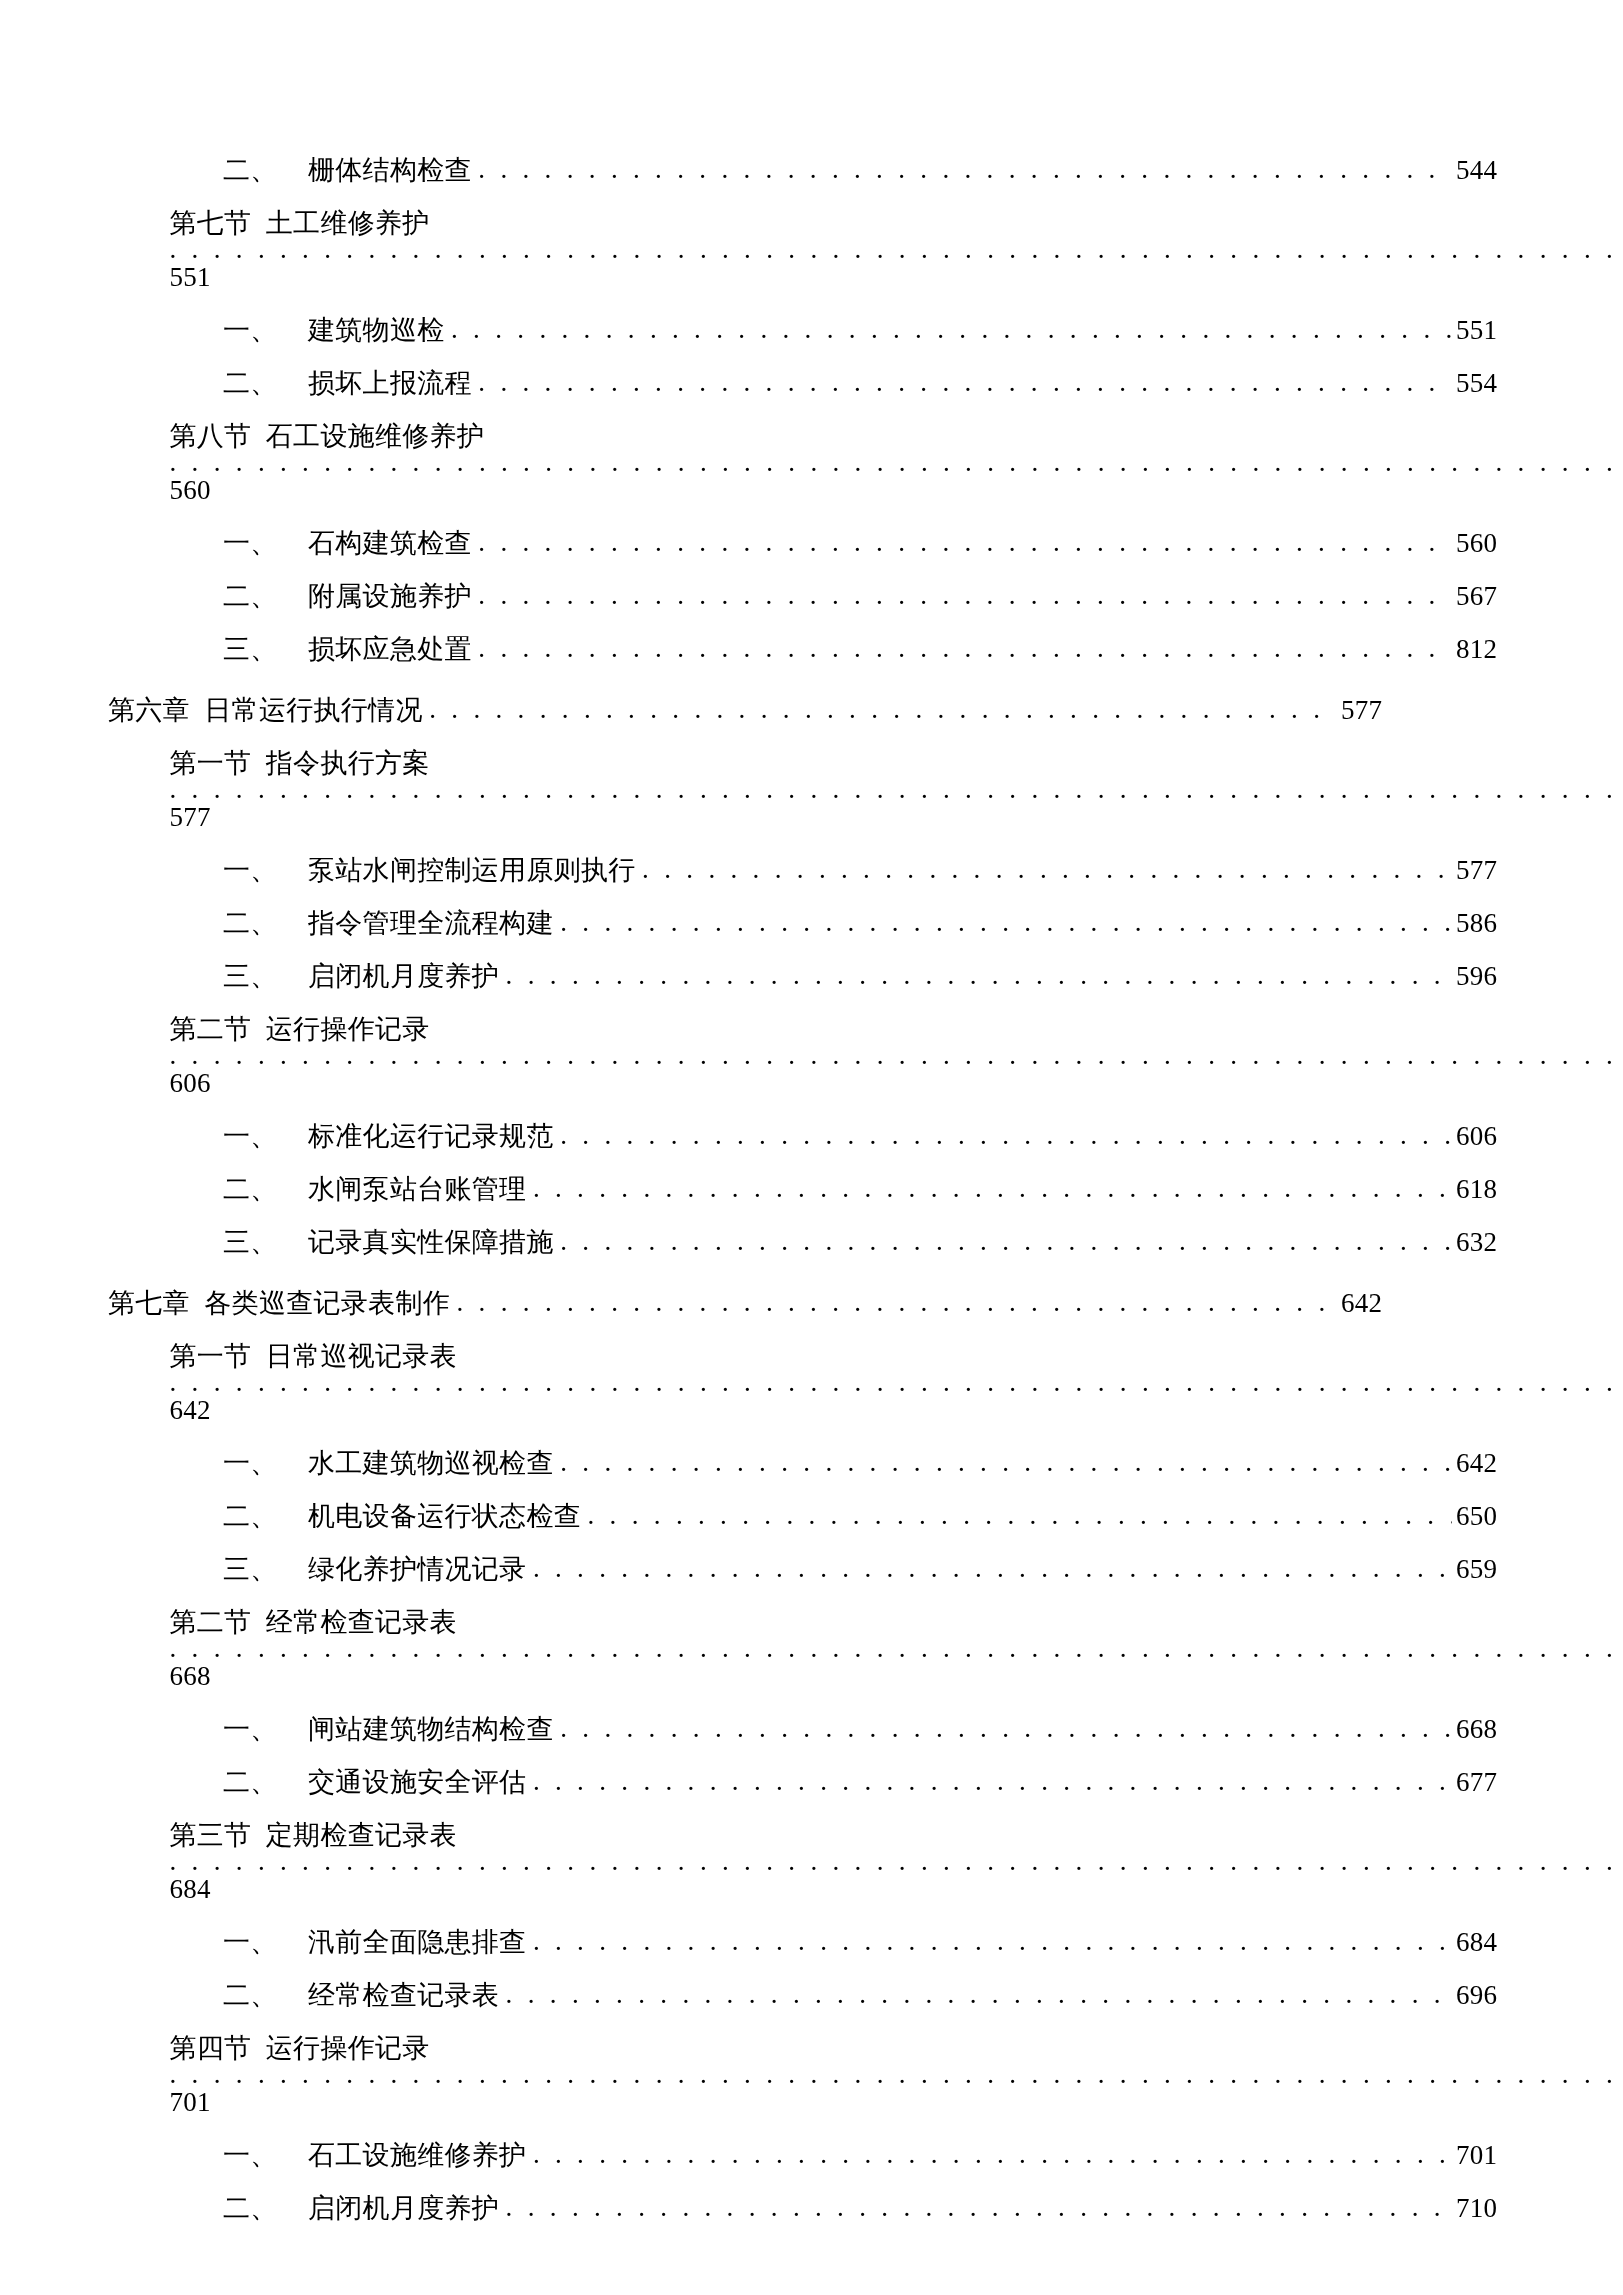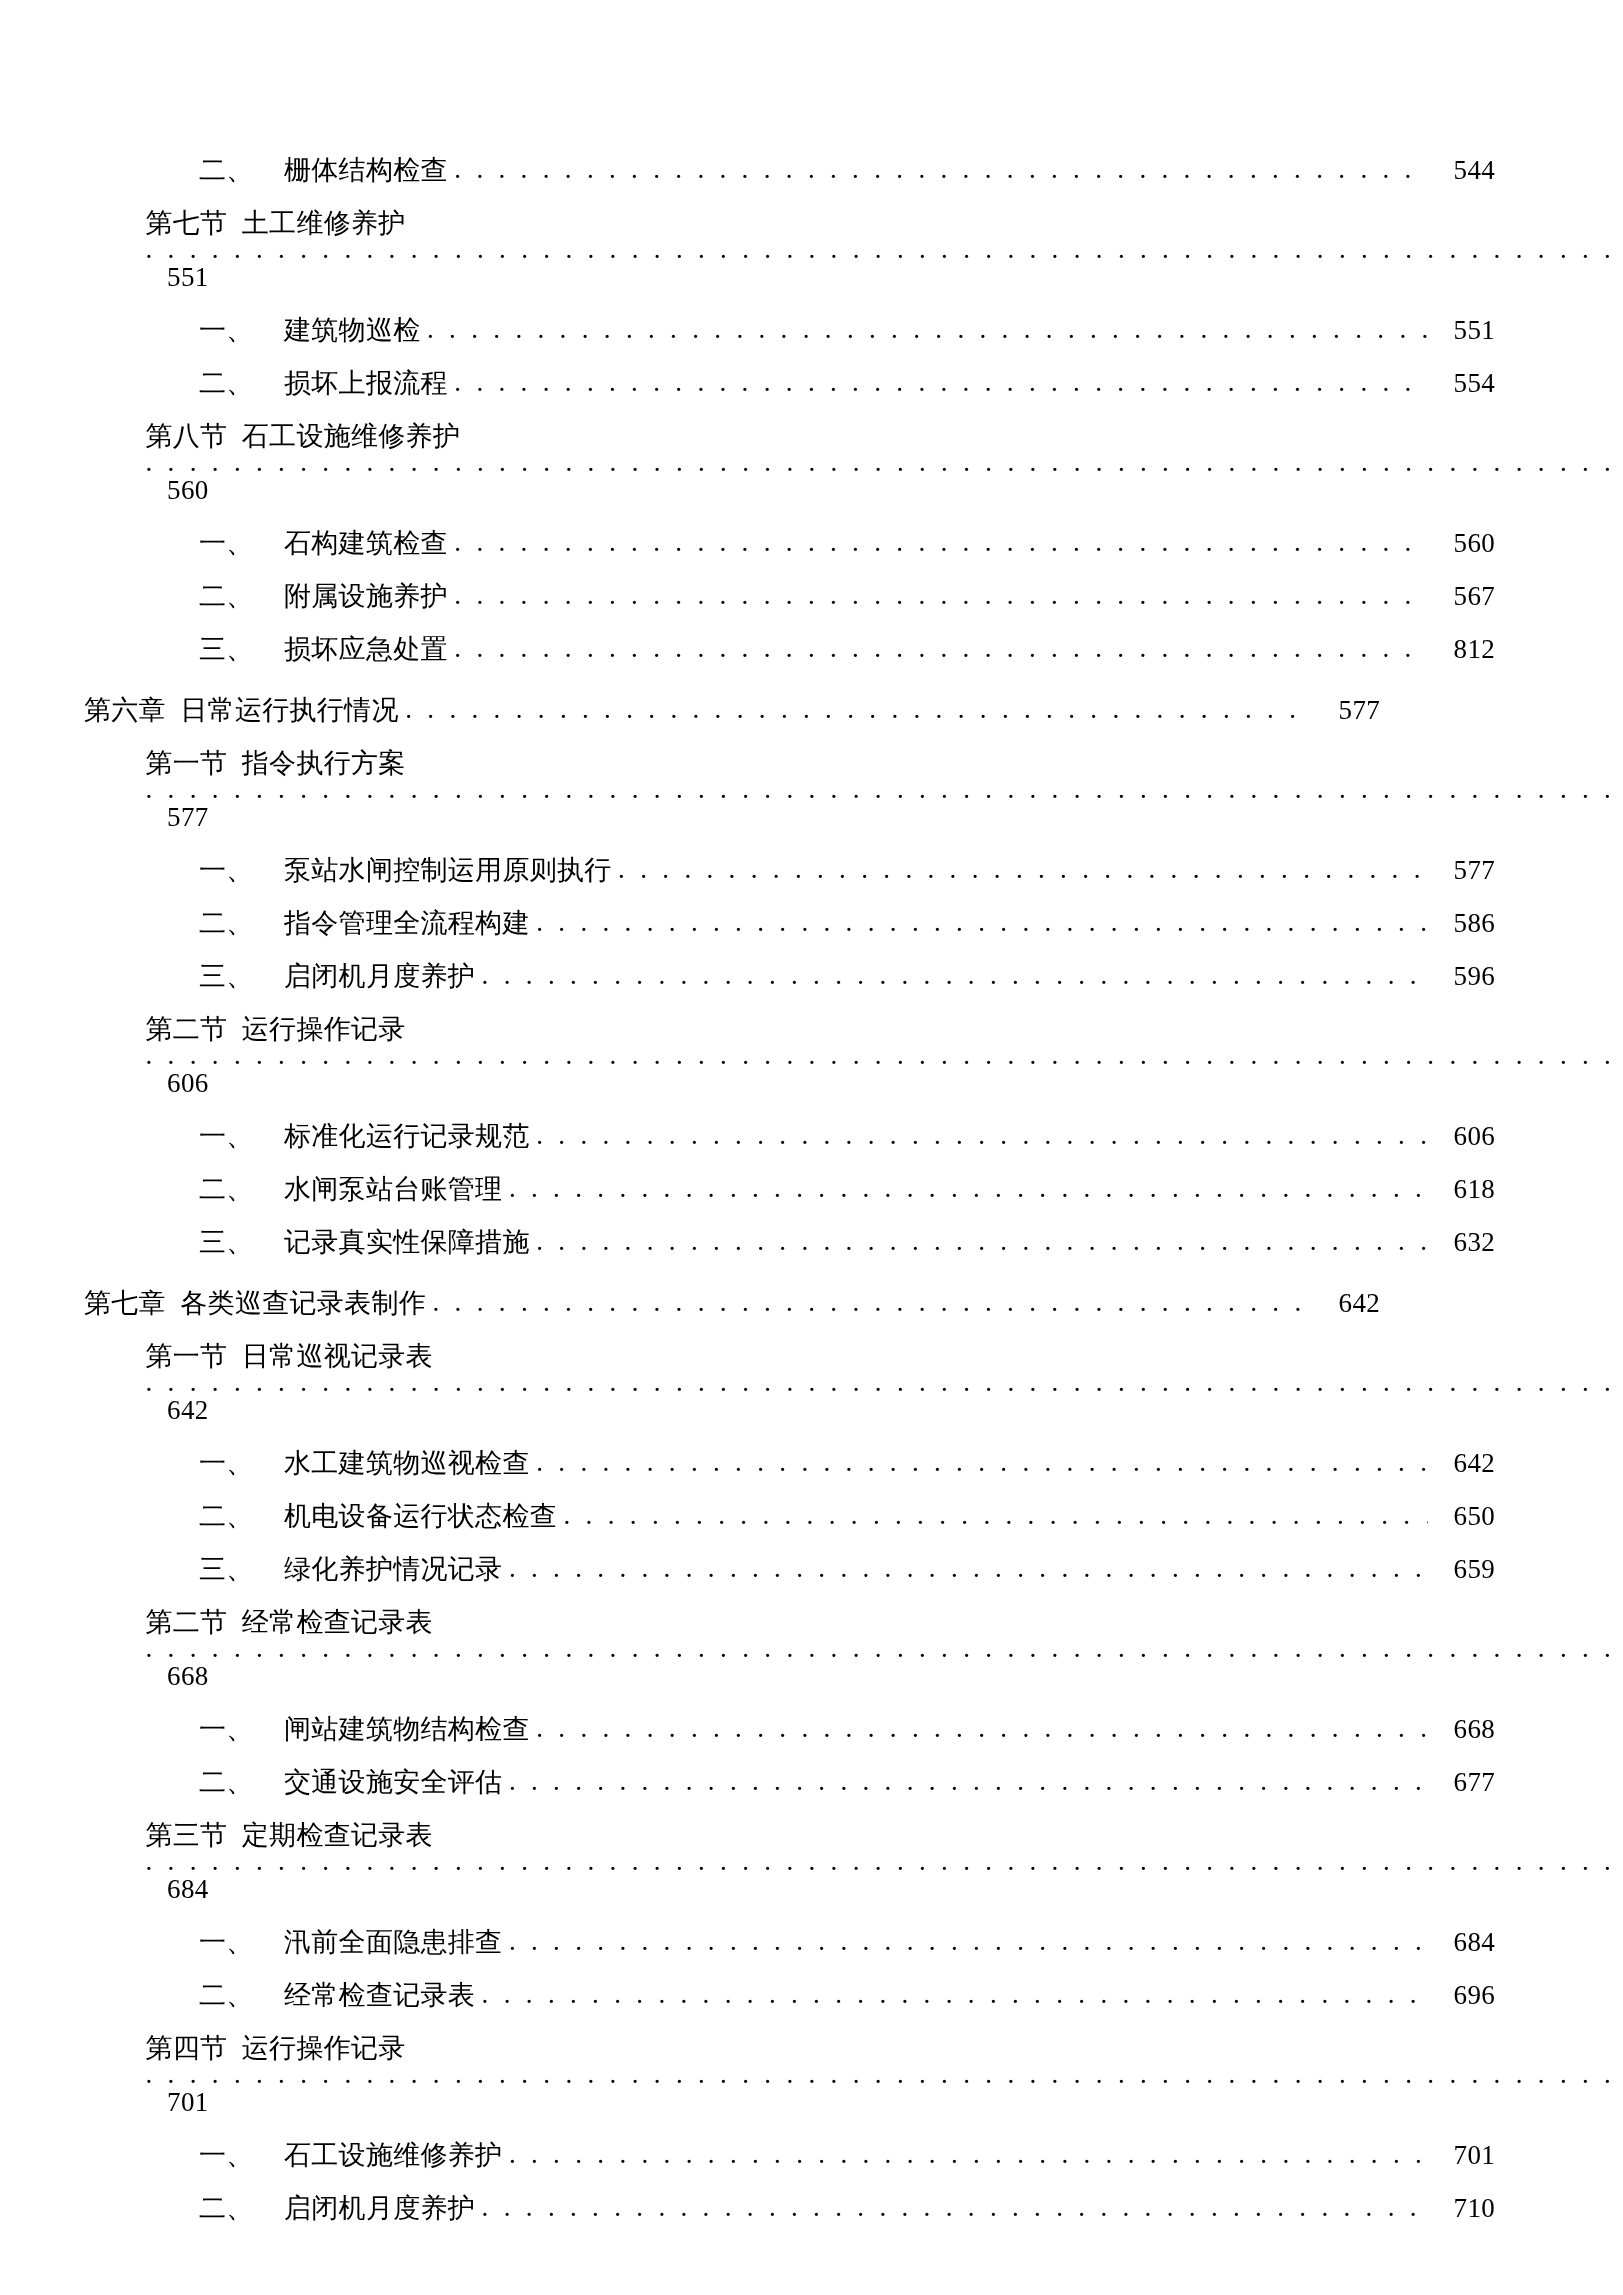--- a/index.html
+++ b/index.html
@@ -12,21 +12,21 @@
     height: 2295px;
     font-family: "Liberation Serif", "DejaVu Serif", serif;
     color: #000000;
     position: relative;
     overflow: hidden;
   }
   .page {
     box-sizing: border-box;
     width: 1623px;
     height: 2187px;
-    padding: 131px 118px 118px 84px;
+    padding: 131px 118px 118px 108px;
   }
   .toc {
     width: 1296px;
   }
   .toc-row {
     display: flex;
     align-items: baseline;
     width: 100%;
     white-space: nowrap;
     line-height: 1.0;
@@ -59,21 +59,20 @@
     font-size: 27px;
     letter-spacing: 4.3px;
     color: #000;
     margin: 0 3.9px 0 6.5px;
     transform: translateY(-1.3px);
   }
   .page-num {
     font-size: 27px;
     font-family: "Liberation Serif", "DejaVu Serif", serif;
     min-width: 63px;
-    text-align: right;
     letter-spacing: 0.3px;
   }
 </style>
 </head>
 <body>
 
 <div class="page">
   <div class="toc" id="toc-root">
       <div class="toc-row lvl3 indent3">
         <span class="label"><span class="num-cjk">二、</span><span>栅体结构检查</span></span>

